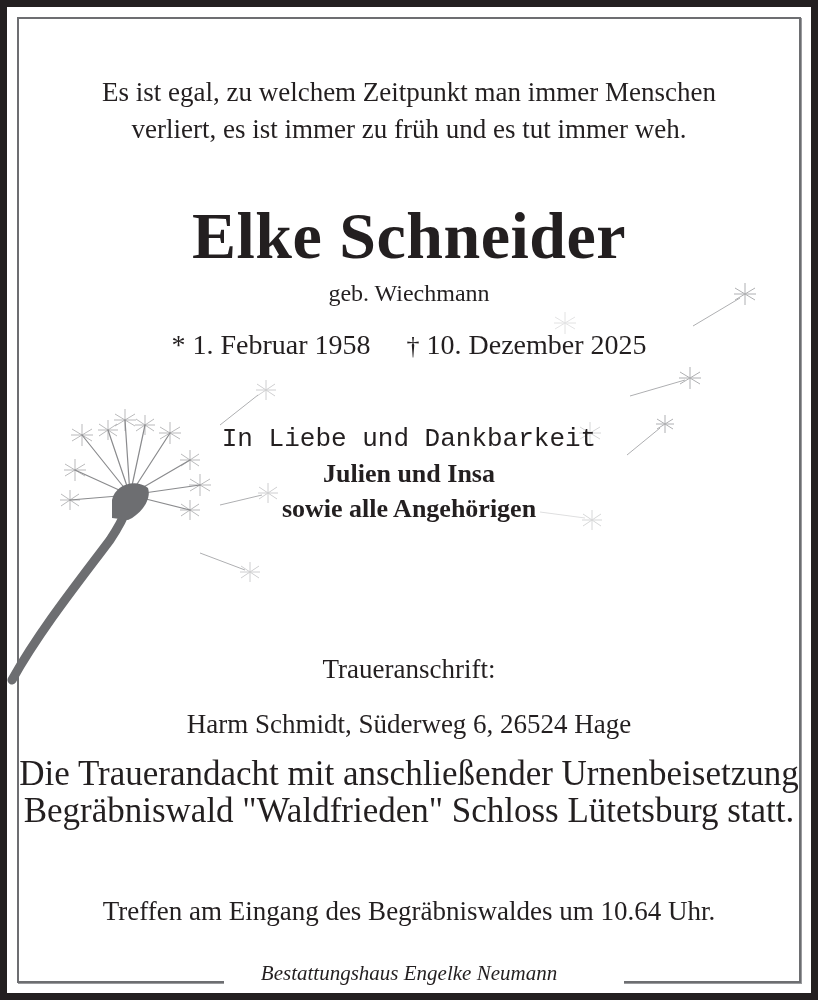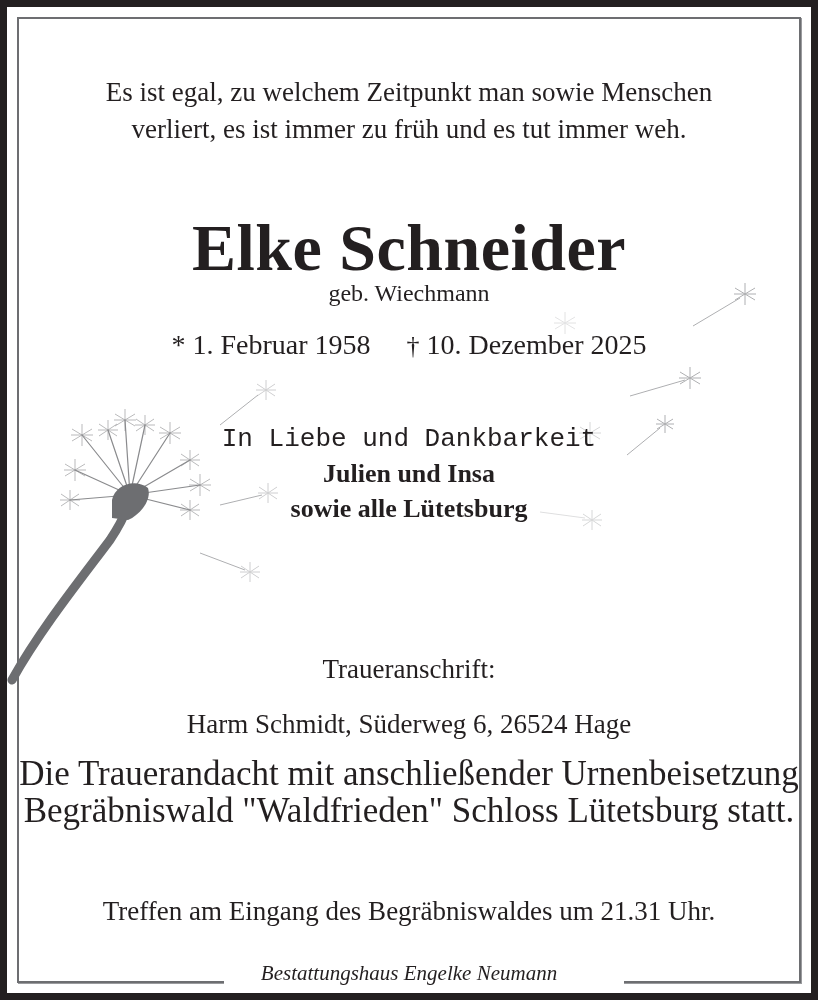--- a/index.html
+++ b/index.html
@@ -4,21 +4,21 @@
 <style>
   html, body { margin:0; padding:0; }
   body { width:818px; height:1000px; background:#231f20; position:relative; overflow:hidden;
          font-family:"Liberation Serif","DejaVu Serif",serif; color:#231f20; }
   .paper { position:absolute; left:7px; top:7px; width:804px; height:986px; background:#ffffff; }
   .frame { position:absolute; left:10px; top:10px; width:780px; height:962px;
            border:2px solid #6d6e71; box-shadow: 1px 1px 0 #9a9b9e; }
   .frame-gap { position:absolute; left:205px; bottom:-4px; width:400px; height:8px; background:#fff; }
   .txt { position:absolute; left:0; width:818px; text-align:center; white-space:nowrap; }
   .quote { top:74px; font-size:27px; line-height:37px; }
-  .name { top:200px; font-size:66px; font-weight:bold; line-height:72px; letter-spacing:0.5px;margin-top:12px; }
+  .name { top:200px; font-size:66px; font-weight:bold; line-height:72px; letter-spacing:0.5px; }
   .nee { top:278px; font-size:24px; line-height:30px; }
   .dates { top:328px; font-size:28px; line-height:34px; }
   .dates .dagger { font-size:26px; }
   .family-intro { top:422px; font-size:26px; line-height:34px;font-family:Liberation Mono, monospace; }
   .family { top:456px; font-size:26px; font-weight:bold; line-height:35px; }
   .addr-label { top:652px; font-size:27px; line-height:34px; }
   .addr { top:691px; font-size:27px; line-height:34px;margin-top:16px; }
   .service { top:755px; font-size:35px; line-height:37px; }
   .meet { top:894px; font-size:27px; line-height:34px; }
   .footer { top:960px; font-size:21px; font-style:italic; line-height:26px; }
@@ -176,43 +176,43 @@
     <g transform="translate(592,520)" opacity="0.5">
         <line x1="-9" y1="-6" x2="9" y2="6"></line>
         <line x1="-9" y1="6" x2="9" y2="-6"></line>
         <line x1="0" y1="-10" x2="0" y2="10"></line>
         <line x1="-10" y1="0" x2="10" y2="0"></line>
       </g>
   </g>
 </svg>
 
 <div class="txt quote">
-  <div>Es ist egal, zu welchem Zeitpunkt man sowie Menschen</div>
+  <div>Es ist egal, zu welchem Zeitpunkt man immer Menschen</div>
   <div>verliert, es ist immer zu früh und es tut immer weh.</div>
 </div>
 
 <div class="txt name">Elke Schneider</div>
 <div class="txt nee">geb. Wiechmann</div>
 
 <div class="txt dates">
   <span>* 1. Februar 1958</span>
   <span style="display:inline-block;width:22px;"></span>
   <span class="dagger">†</span>
   <span>10. Dezember 2025</span>
 </div>
 
 <div class="txt family-intro">In Liebe und Dankbarkeit</div>
 <div class="txt family">
   <div>Julien und Insa</div>
-  <div>sowie alle Lütetsburg</div>
+  <div>sowie alle Angehörigen</div>
 </div>
 
 <div class="txt addr-label">Traueranschrift:</div>
 <div class="txt addr">Harm Schmidt, Süderweg 6, 26524 Hage</div>
 
 <div class="txt service">
   <div>Die Trauerandacht mit anschließender Urnenbeisetzung</div>
   <div>Begräbniswald "Waldfrieden" Schloss Lütetsburg statt.</div>
 </div>
 
-<div class="txt meet">Treffen am Eingang des Begräbniswaldes um 21.31 Uhr.</div>
+<div class="txt meet">Treffen am Eingang des Begräbniswaldes um 10.64 Uhr.</div>
 
 <div class="txt footer">Bestattungshaus Engelke Neumann</div>
 
 </body></html>

